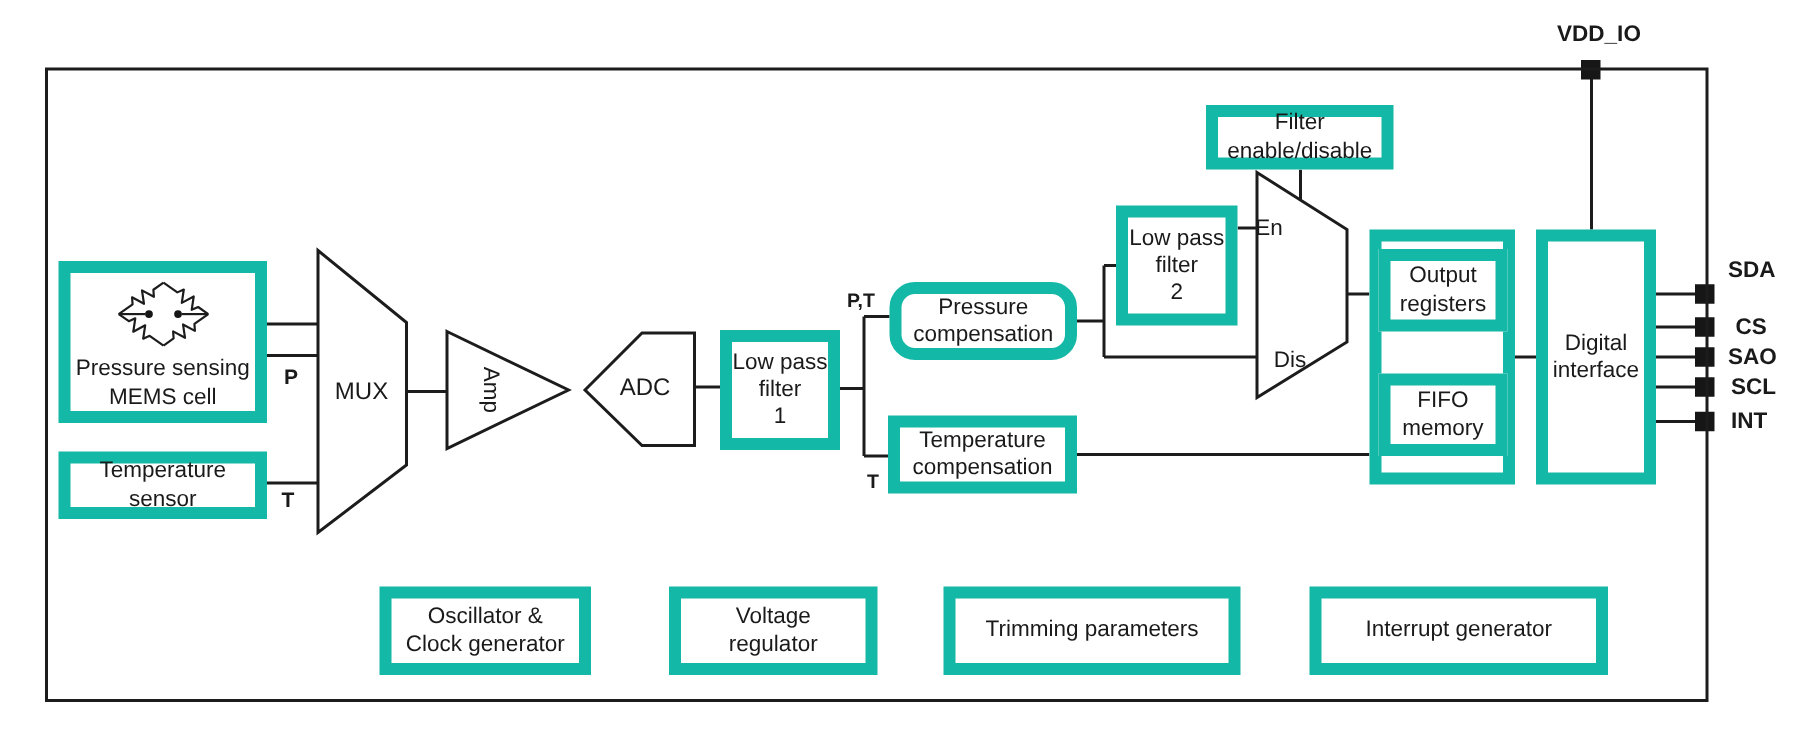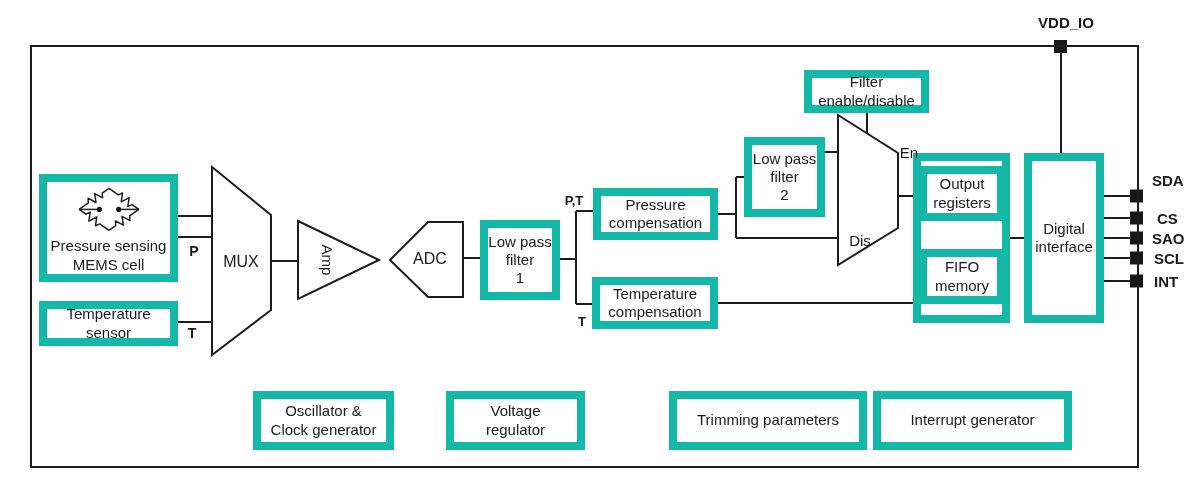--- a/index.html
+++ b/index.html
@@ -104,21 +104,21 @@
 MEMS cell</div>
   </div>
 
   <div class="box" style="left:39px;top:301px;width:139px;height:45px;">Temperature
 sensor</div>
 
   <div class="box" style="left:480px;top:220px;width:80px;height:80px;">Low pass
 filter
 1</div>
 
-  <div class="box" style="left:593px;top:188px;width:125px;height:52px;">Pressure
+  <div class="box" style="left:593px;top:188px;width:125px;height:52px;border-radius:17px;">Pressure
 compensation</div>
 
   <div class="box" style="left:592px;top:277px;width:126px;height:52px;">Temperature
 compensation</div>
 
   <div class="box" style="left:744px;top:137px;width:81px;height:80px;">Low pass
 filter
 2</div>
 
   <div class="box" style="left:804px;top:70px;width:125px;height:43px;">Filter
@@ -130,27 +130,27 @@
   <div class="box" style="left:919px;top:166px;width:86px;height:55px;">Output
 registers</div>
 
   <div class="box" style="left:1024px;top:153px;width:80px;height:170px;">Digital
 interface</div>
 
   <div class="box" style="left:253px;top:391px;width:141px;height:59px;">Oscillator &amp;
 Clock generator</div>
   <div class="box" style="left:446px;top:391px;width:139px;height:59px;">Voltage
 regulator</div>
-  <div class="box" style="left:629px;top:391px;width:198px;height:59px;margin-left:40px;">Trimming parameters</div>
+  <div class="box" style="left:629px;top:391px;width:198px;height:59px;">Trimming parameters</div>
   <div class="box" style="left:873px;top:391px;width:199px;height:59px;">Interrupt generator</div>
 
   <div class="shape-label" style="left:241px;top:262px;">MUX</div>
   <div class="amp-label" style="left:327px;top:260px;">Amp</div>
   <div class="shape-label" style="left:430px;top:259px;">ADC</div>
-  <div class="sel-label" style="left:909px;top:152px;">En</div>
+  <div class="sel-label" style="left:846px;top:152px;">En</div>
   <div class="sel-label" style="left:860px;top:240px;">Dis</div>
 
   <div class="sig" style="left:194px;top:251px;">P</div>
   <div class="sig" style="left:192px;top:333px;">T</div>
   <div class="sig" style="left:574px;top:200px;font-size:13px;">P,T</div>
   <div class="sig" style="left:582px;top:321px;font-size:13px;">T</div>
 
   <div class="vdd-label" style="left:1066px;top:14px;">VDD_IO</div>
 
   <div class="pin-label" style="left:1152px;top:180px;">SDA</div>

